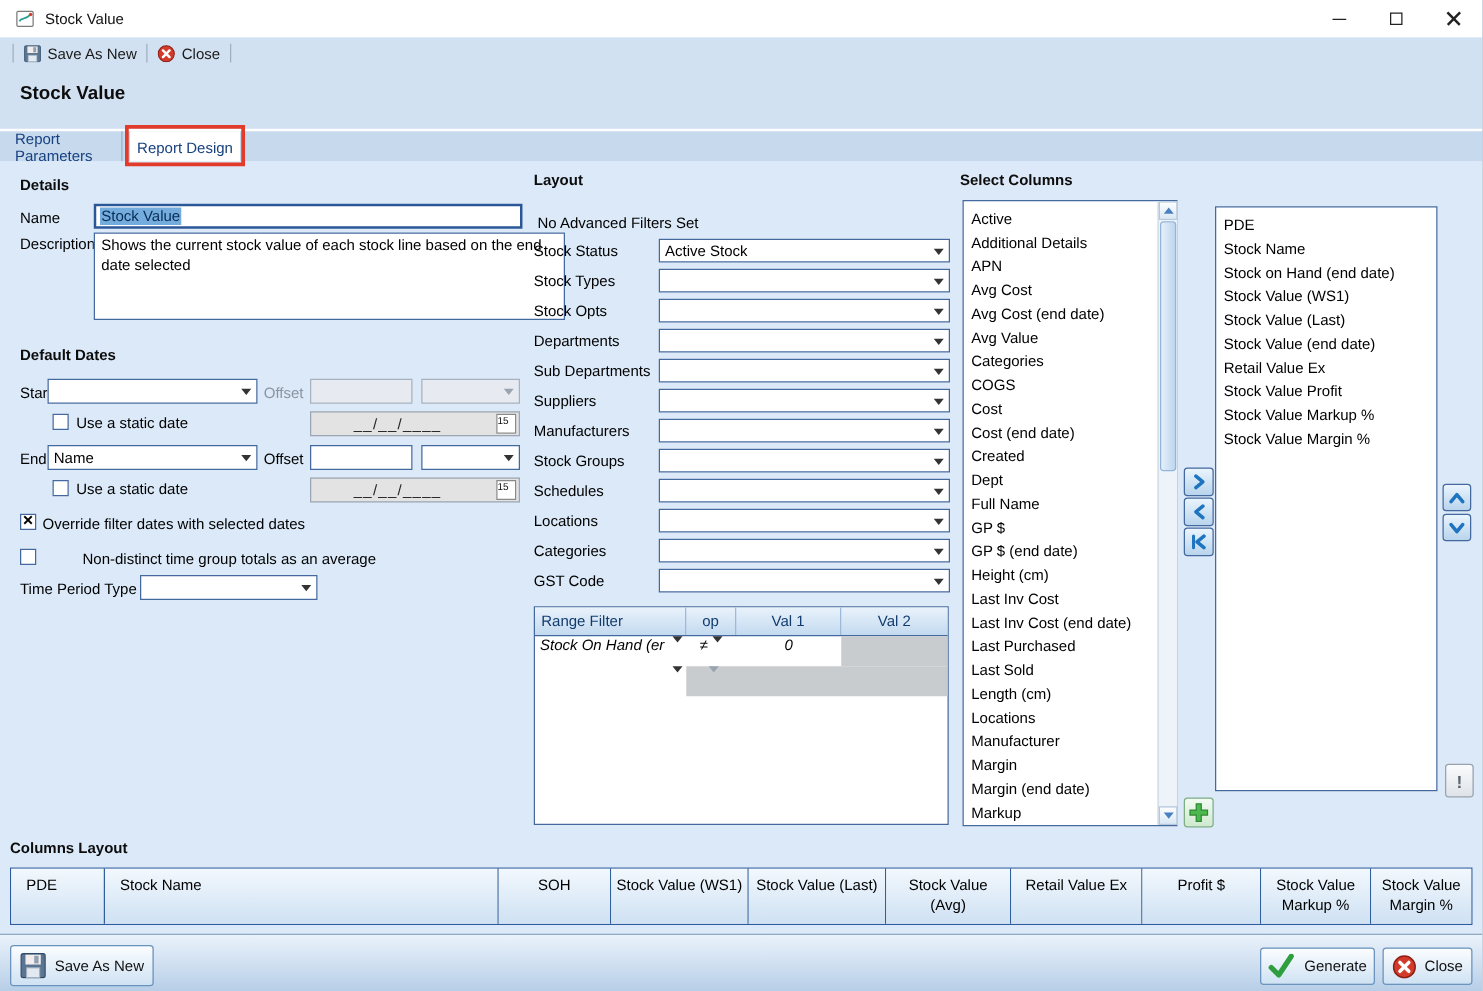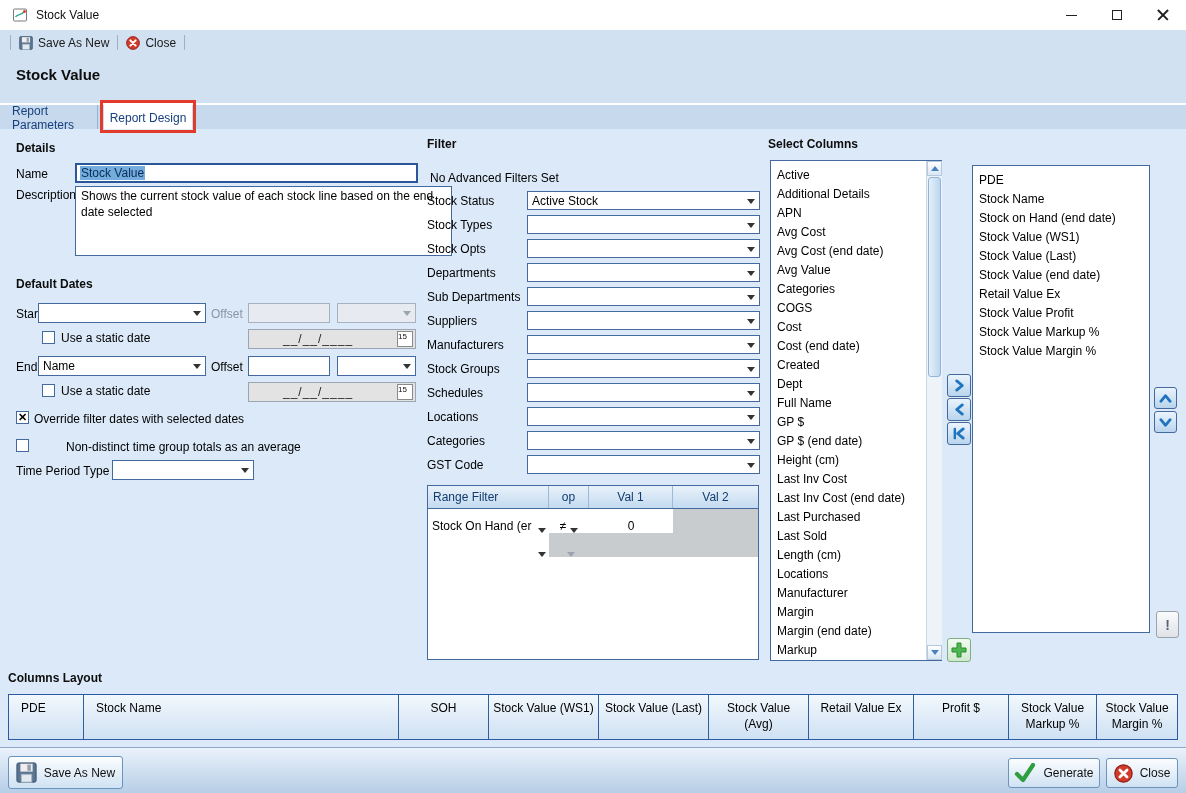--- a/index.html
+++ b/index.html
@@ -67,21 +67,21 @@
 
   
   .range-table { position:absolute; left:427px; top:485px; width:332px; height:175px; background:#fff; border:1px solid #44699f; }
   .rf-head { display:flex; height:23px; background:linear-gradient(#e9f2fb,#c3daf0); border-bottom:1px solid #44699f; }
   .rf-hc { font-size:12px; color:#123c6e; display:flex; align-items:center; justify-content:center; }
   .rf-hc.c1 { width:121px; justify-content:flex-start; padding-left:5px; border-right:1px solid #9db9d8; }
   .rf-hc.c2 { width:40px; border-right:1px solid #9db9d8; }
   .rf-hc.c3 { width:84px; border-right:1px solid #9db9d8; }
   .rf-hc.c4 { flex:1; }
   .rf-row { display:flex; height:24px; align-items:stretch; }
-  .rf-c { display:flex; align-items:flex-end; position:relative; font-size:12px; }
+  .rf-c { display:flex; align-items:flex-start; position:relative; font-size:12px;font-style:italic; }
   .gray { background:#c9ccce; }
 
   
   .listbox { position:absolute; background:#fff; border:1px solid #44699f; overflow:hidden; }
   .li { height:19px; line-height:19px; padding-left:6px; font-size:12px; white-space:nowrap; }
   .list-pad { padding-top:5px; }
   .sb { position:absolute; right:0; top:0; bottom:0; width:16px; background:#eef3f9; border-left:1px solid #ccd8e5; }
   .sb-btn { position:absolute; left:0; width:15px; height:15px; background:linear-gradient(#fdfeff,#d9e7f4);
             border:1px solid #b5c8dc; display:flex; align-items:center; justify-content:center; }
   .sb-up { top:0; } .sb-dn { bottom:0; }
@@ -225,21 +225,21 @@
   <div class="cb" style="left:16px;top:411px;">✕</div>
   <div class="lbl" style="left:34px;top:412px;">Override filter dates with selected dates</div>
   <div class="cb" style="left:16px;top:439px;"></div>
   <div class="lbl" style="left:34px;top:440px;margin-left:32px;">Non-distinct time group totals as an average</div>
 
   <div class="lbl" style="left:16px;top:464px;">Time Period Type</div>
   <div class="combo abs" style="left:112px;top:460px;width:142px;height:20px;">
     <span class="tri"></span>
   </div>
 
-  <div class="sec-h" style="left:427px;top:137px;">Filter</div>
+  <div class="sec-h" style="left:427px;top:137px;">Layout</div>
   <div class="lbl" style="left:430px;top:171px;">No Advanced Filters Set</div>
   <div class="filter-rows">
       <div class="filter-row">
        <span class="flabel">Stock Status</span>
        <span class="combo fcombo">
          <span class="combo-text">Active Stock</span>
          <span class="tri"></span>
        </span>
       </div>
       <div class="filter-row">

